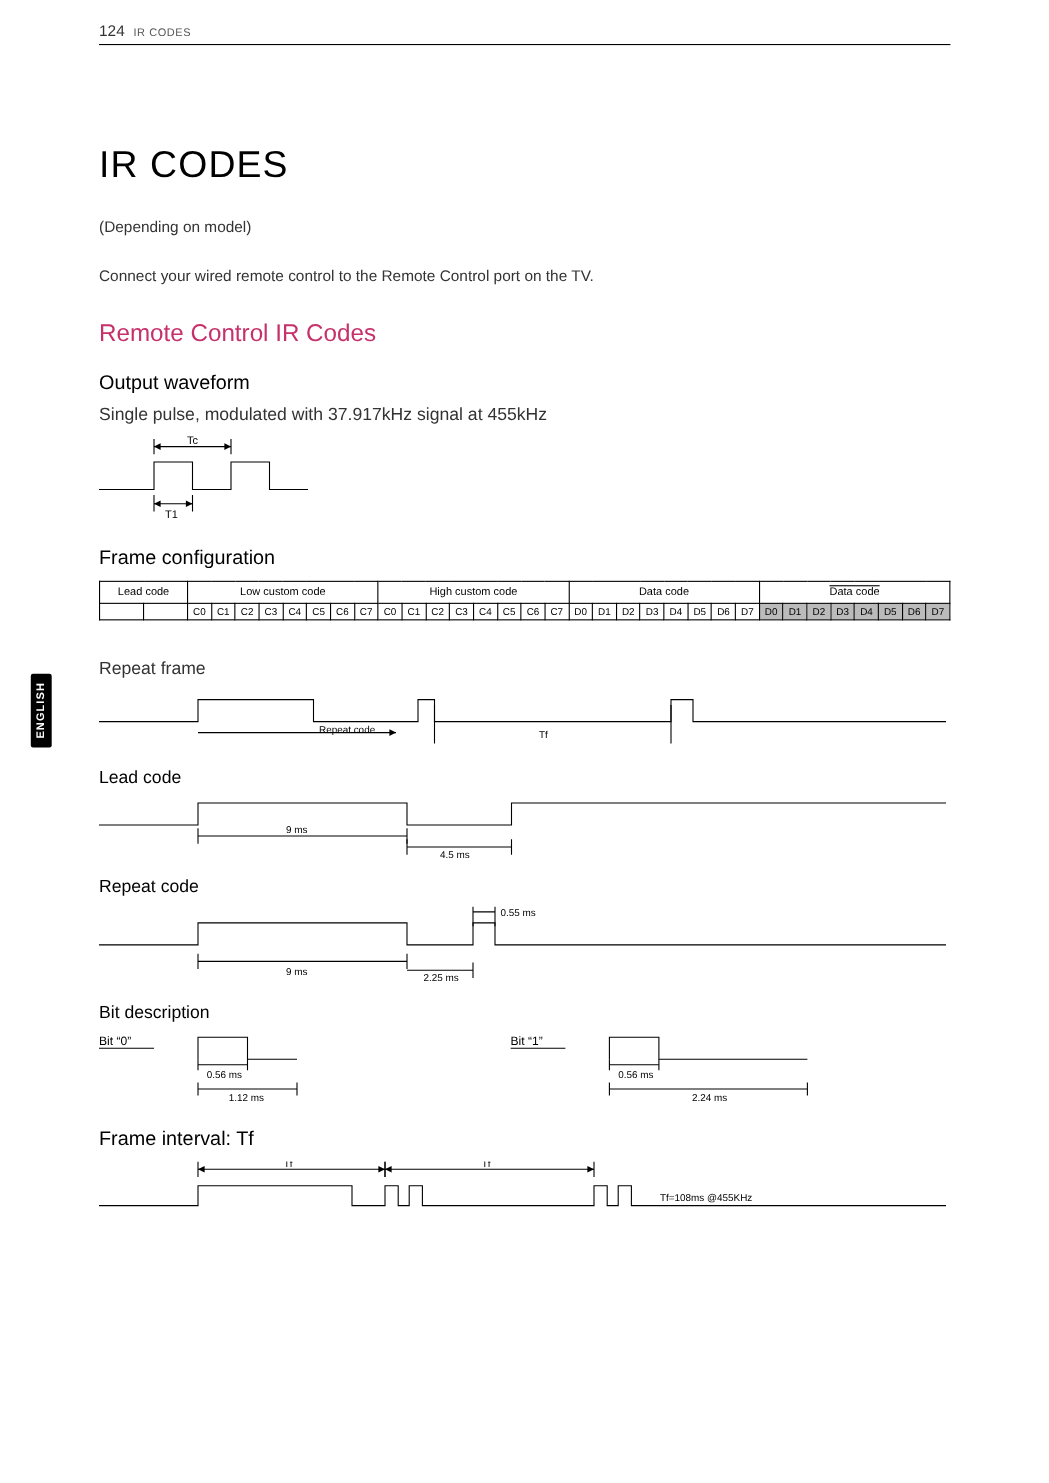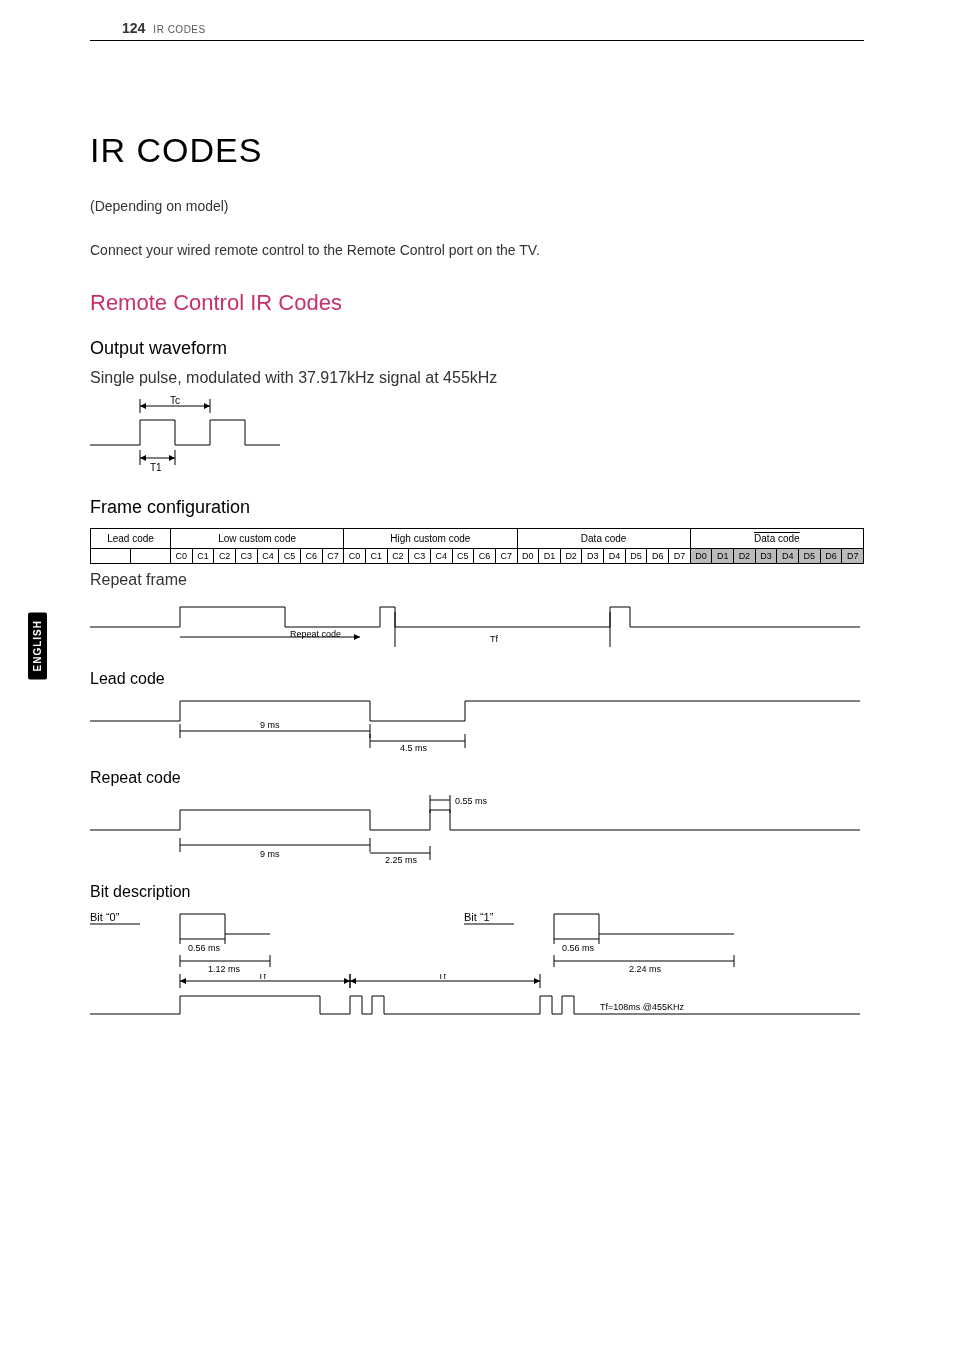--- a/index.html
+++ b/index.html
@@ -20,23 +20,22 @@
   }
   .header-row {
     display: flex;
     align-items: baseline;
     gap: 8px;
     margin-bottom: 4px;
     margin-top: -8px;
   }
   .page-num {
     font-size: 14px;
-    font-weight: 700;
+    font-weight: 400;
     color: #333;
-    margin-left: 32px;
   }
   .header-label {
     font-size: 10px;
     letter-spacing: 0.5px;
     color: #555;
   }
   h1.title {
     font-size: 34px;
     font-weight: 400;
     letter-spacing: 1px;
@@ -210,21 +209,21 @@
           <td class="inv">D2</td>
           <td class="inv">D3</td>
           <td class="inv">D4</td>
           <td class="inv">D5</td>
           <td class="inv">D6</td>
           <td class="inv">D7</td>
         </tr>
   </tbody>
     </table>
 
-  <div class="small-note" style="margin-top:7px">Repeat frame</div>
+  <div class="small-note" style="margin-top:36px">Repeat frame</div>
 
   <svg width="770" height="55">
     <polyline points="0,30 90,30 90,10 195,10 195,30 290,30 290,10 305,10 305,30 520,30 520,10 540,10 540,30 770,30" fill="none" stroke="#000"></polyline>
     <text x="200" y="40" font-size="9">Repeat  code</text>
     <line x1="90" y1="40" x2="270" y2="40" stroke="#000"></line>
     <polygon points="270,40 264,37 264,43" fill="#000"></polygon>
 
     <line x1="305" y1="15" x2="305" y2="50" stroke="#000"></line>
     <line x1="520" y1="15" x2="520" y2="50" stroke="#000"></line>
     <text x="400" y="45" font-size="9">Tf</text>
@@ -287,20 +286,21 @@
         <line x1="135" y1="25" x2="135" y2="35" stroke="#000"></line>
         <text x="98" y="42" font-size="9">0.56 ms</text>
         <line x1="90" y1="52" x2="270" y2="52" stroke="#000"></line>
         <line x1="90" y1="46" x2="90" y2="58" stroke="#000"></line>
         <line x1="270" y1="46" x2="270" y2="58" stroke="#000"></line>
         <text x="165" y="63" font-size="9">2.24 ms</text>
       </svg>
     </div>
   </div>
 
+  <h3 class="sub">Frame interval: Tf</h3>
 
   <svg width="770" height="50">
 
     <line x1="90" y1="0" x2="90" y2="14" stroke="#000"></line>
     <line x1="260" y1="0" x2="260" y2="14" stroke="#000"></line>
     <line x1="90" y1="7" x2="260" y2="7" stroke="#000"></line>
     <polygon points="90,7 96,4 96,10" fill="#000"></polygon>
     <polygon points="260,7 254,4 254,10" fill="#000"></polygon>
     <text x="168" y="5" font-size="9">Tf</text>
     <line x1="260" y1="0" x2="260" y2="14" stroke="#000"></line>

